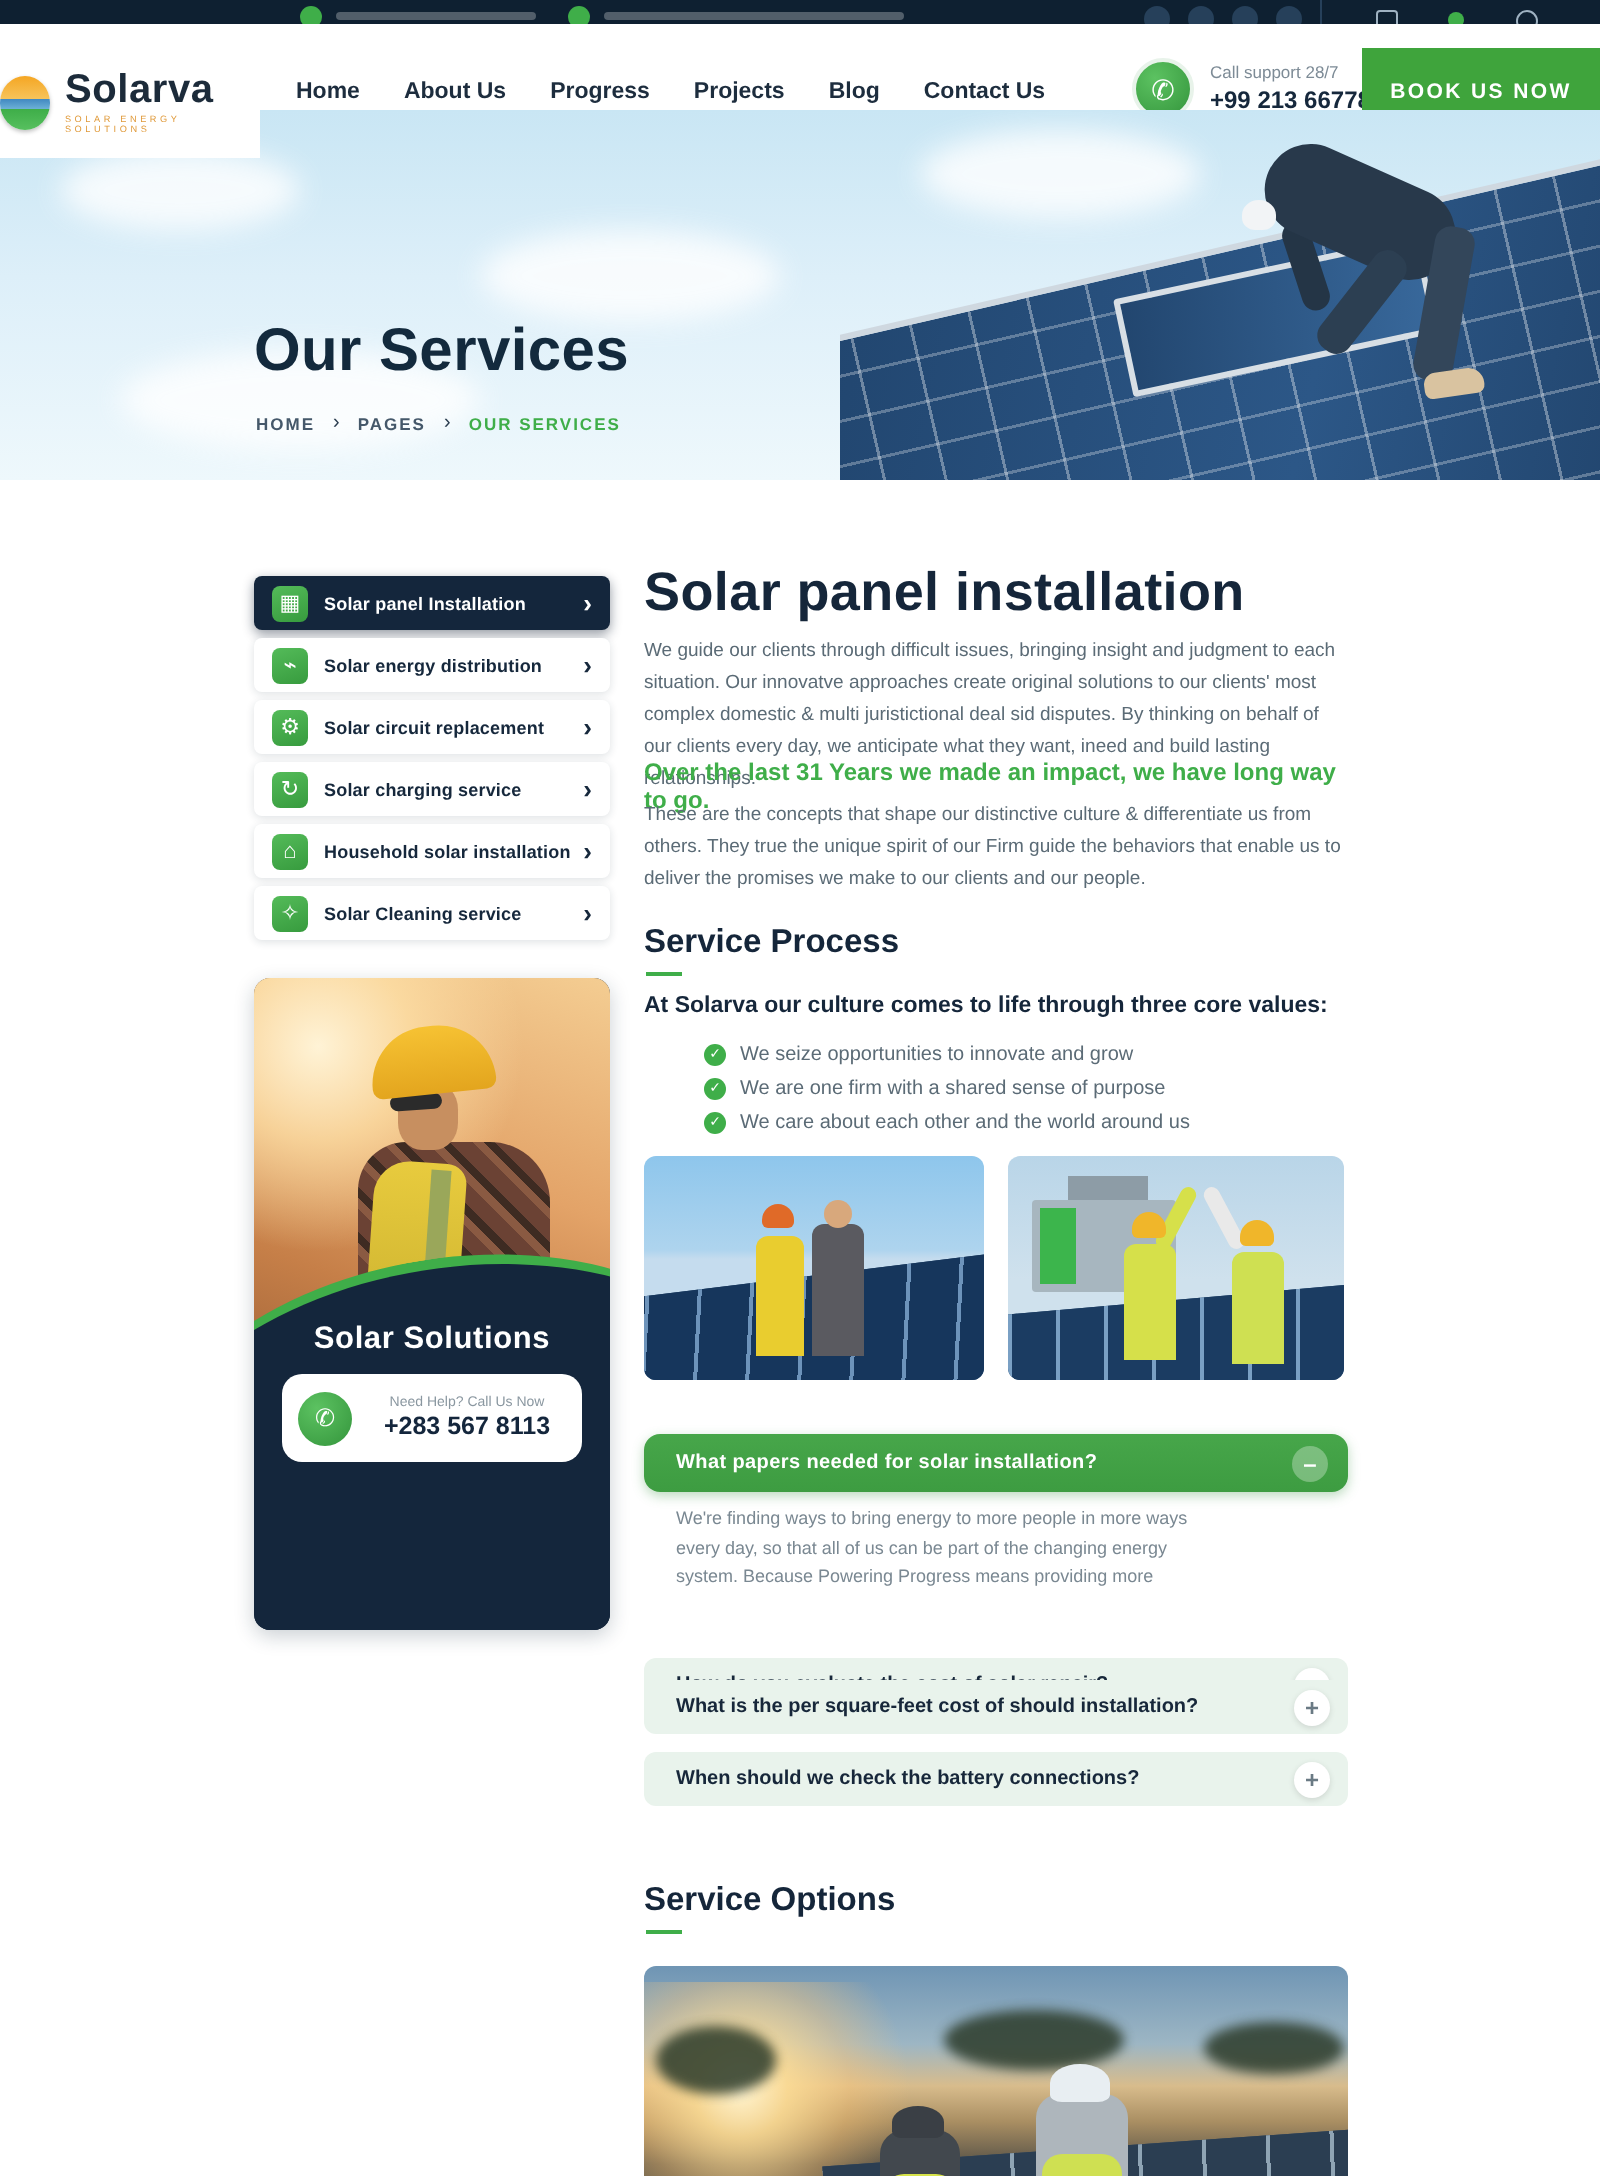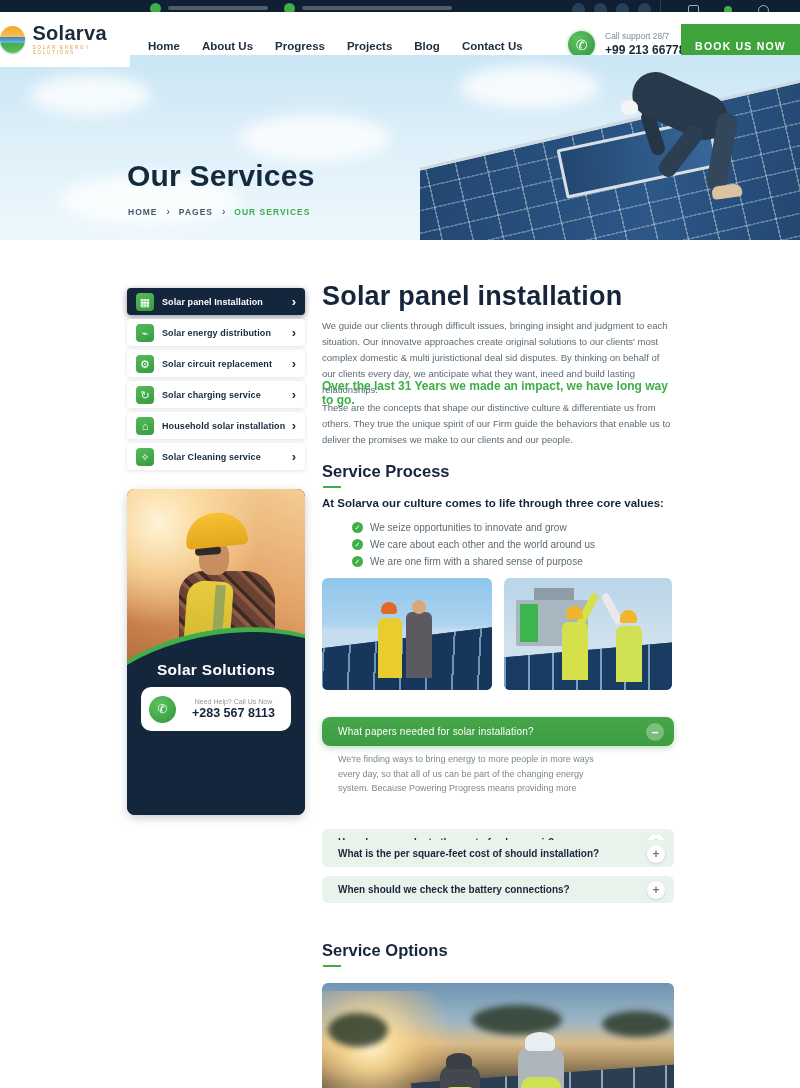--- a/index.html
+++ b/index.html
@@ -15,21 +15,21 @@
   .tb-dot{position:absolute;width:11px;height:11px;border-radius:50%;background:#3fae49;top:3px}
   .tb-txt{position:absolute;height:4px;background:rgba(255,255,255,.28);border-radius:2px;top:6px}
   .tb-soc{position:absolute;width:13px;height:13px;border-radius:50%;background:#26405a;top:3px}
   .tb-div{position:absolute;width:1px;height:12px;background:#26405a;top:0}
   .tb-mini{position:absolute;width:9px;height:9px;border:1.5px solid #9fb2c2;border-radius:2px;top:5px;background:transparent}
   .tb-mini.round{border-radius:50%}
   .tb-green-dot{position:absolute;width:8px;height:8px;border-radius:50%;background:#3fae49;top:6px}
 
   
   .header{left:0;top:12px;width:800px;height:43px;background:#fff}
-  .logo-box{left:0;top:0;width:130px;height:55px;background:#fff;z-index:5;display:flex;align-items:center;justify-content:center;gap:7px}
+  .logo-box{left:0;top:12px;width:130px;height:55px;background:#fff;z-index:5;display:flex;align-items:center;justify-content:center;gap:7px}
   .logo-sun{width:27px;height:27px;border-radius:50%;
     background:linear-gradient(180deg,#f5a623 0%,#f6c35a 42%,#3f87c0 42%,#6fb3d8 62%,#3fae49 62%,#57c05f 100%);
     box-shadow:0 1px 2px rgba(0,0,0,.25)}
   .logo-txt{display:flex;flex-direction:column;line-height:1}
   .logo-name{font-size:20px;font-weight:bold;color:#1c2b3a;letter-spacing:.3px}
   .logo-tag{font-size:4.6px;letter-spacing:1.8px;color:#e09a3a;margin-top:3px}
   .nav{left:148px;top:12px;height:43px;display:flex;align-items:center;gap:22px}
   .nav-item{font-size:11.5px;font-weight:bold;color:#1d2d3e;cursor:pointer;white-space:nowrap}
   .call{left:566px;top:17px;display:flex;align-items:center;gap:8px}
   .call-ic{width:31px;height:31px;border-radius:50%;background:radial-gradient(circle at 35% 30%,#5cc261,#34953c);
@@ -137,21 +137,21 @@
   .fg-helm-y1{position:absolute;left:62px;top:28px;width:17px;height:13px;border-radius:9px 9px 3px 3px;background:#f0b62a}
   .fg-vest2b{left:112px;top:48px;width:26px;height:56px;background:#cfe052}
   .fg-helm-y2{position:absolute;left:116px;top:32px;width:17px;height:13px;border-radius:9px 9px 3px 3px;background:#f0b62a}
   .fg-arm1{position:absolute;left:80px;top:14px;width:8px;height:34px;background:#d6e04a;transform:rotate(28deg);border-radius:4px}
   .fg-arm2{position:absolute;left:104px;top:14px;width:8px;height:34px;background:#e9e9e9;transform:rotate(-28deg);border-radius:4px}
 
   
   .faq-open{left:322px;top:717px;width:352px;height:29px;background:linear-gradient(180deg,#47a64a,#3d9c41);
     border-radius:8px;display:flex;align-items:center;padding:0 10px 0 16px;box-sizing:border-box;cursor:pointer;
     box-shadow:0 2px 6px rgba(60,150,70,.35)}
-  .faq-open .q{flex:1;font-size:10px;font-weight:normal;color:#fff;letter-spacing:.2px}
+  .faq-open .q{flex:1;font-size:10px;font-weight:bold;color:#fff;letter-spacing:.2px}
   .btn-round{width:18px;height:18px;border-radius:50%;display:flex;align-items:center;justify-content:center;flex:0 0 auto}
   .minus{background:rgba(255,255,255,.30);color:#fff;font-size:12px;font-weight:bold}
   .faq-ans{left:338px;top:752px;width:265px;font-size:9px;line-height:14.5px;color:#7a8892}
   .faq-item{left:322px;width:352px;height:27px;background:#e9f3ec;border-radius:6px;display:flex;align-items:center;
     padding:0 9px 0 16px;box-sizing:border-box;cursor:pointer}
   .faq-item .q{flex:1;font-size:10px;font-weight:bold;color:#17273a}
   .plus{background:#fff;color:#6a7a84;font-size:12px;font-weight:bold;box-shadow:0 1px 3px rgba(0,0,0,.12)}
   .fi2{top:829px}.fi3{top:840px}.fi4{top:876px}
 
   
@@ -301,25 +301,25 @@
 <h2 class="abs h2 h2-proc" style="margin:0">Service Process</h2>
 <div class="abs dash dash-proc"></div>
 <div class="abs intro">At Solarva our culture comes to life through three core values:</div>
 <div class="abs vlist">
   <div class="vitem">
     <span class="vcheck">✓</span>
     <span class="vtxt">We seize opportunities to innovate and grow</span>
   </div>
   <div class="vitem">
     <span class="vcheck">✓</span>
-    <span class="vtxt">We care about each other and the world around us</span>
+    <span class="vtxt">We are one firm with a shared sense of purpose</span>
   </div>
   <div class="vitem">
     <span class="vcheck">✓</span>
-    <span class="vtxt">We are one firm with a shared sense of purpose</span>
+    <span class="vtxt">We care about each other and the world around us</span>
   </div>
 </div>
 
 <div class="abs imgrow">
   <div class="mimg mimg1">
     <div class="mpanels"></div>
     <div class="fig fg-vest1"></div>
     <div class="fg-helm-or"></div>
     <div class="fig fg-suit"></div>
     <div class="fg-suit-head"></div>

